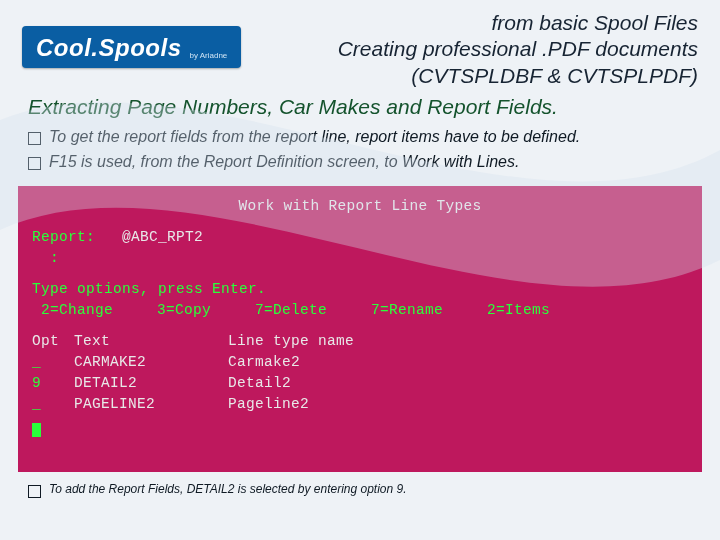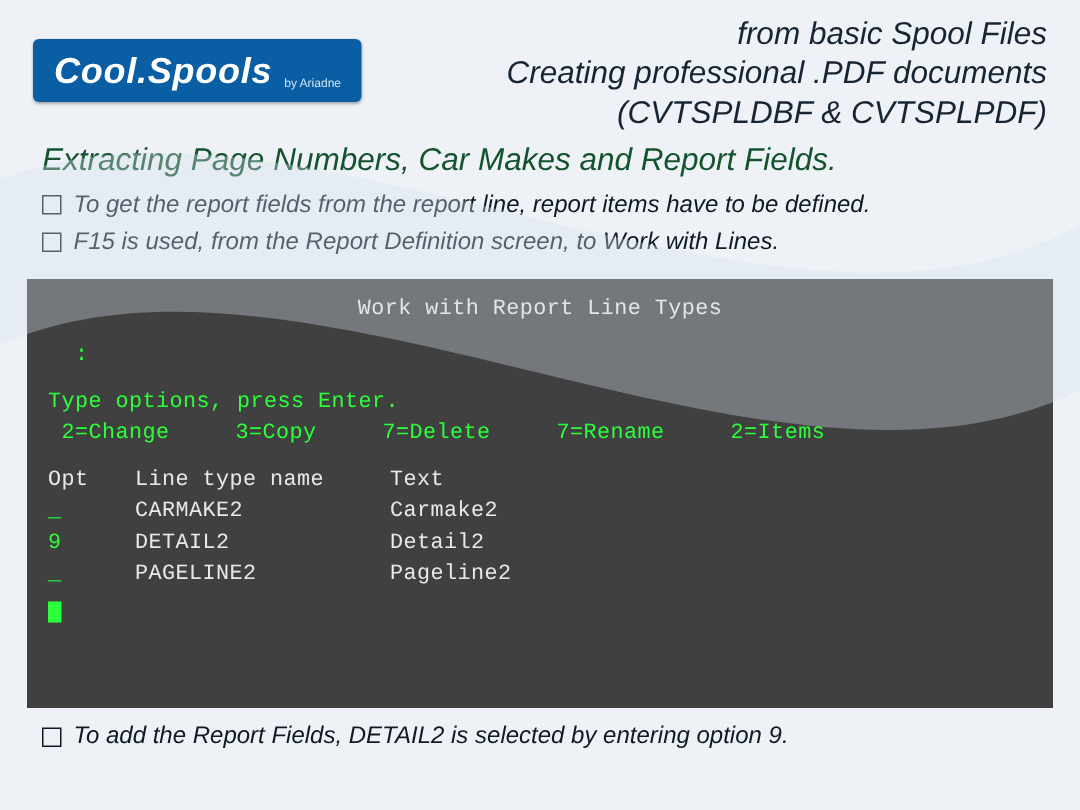--- a/index.html
+++ b/index.html
@@ -10,34 +10,34 @@
 
 .header{display:flex;align-items:center;padding:6px 22px 0 22px}
 .logo{background:#0a5ea3;border-radius:4px;padding:8px 14px 6px 14px;color:#fff;display:flex;align-items:center;gap:8px;box-shadow:0 1px 2px rgba(0,0,0,.3)}
 .logo .wordmark{font-size:24px;font-weight:600;font-style:italic;letter-spacing:.5px}
 .logo .wordmark b{font-weight:800;font-style:italic}
 .logo .sub{font-size:8px;color:#cfe4f5;align-self:flex-end;margin-bottom:2px}
 .title-block{margin-left:auto;text-align:right;font-style:italic;color:#172433;font-size:21px;line-height:1.25;padding-top:4px}
 .subtitle{padding:6px 22px 0 28px;font-style:italic;font-size:21px;color:#14532d}
 
 .bullets{padding:4px 22px 6px 28px}
-.bullets .row{display:flex;align-items:flex-start;gap:8px;font-style:italic;font-size:16px;color:#0f1a24;margin:4px 0;line-height:1.3}
+.bullets .row{display:flex;align-items:center;gap:8px;font-style:italic;font-size:16px;color:#0f1a24;margin:4px 0;line-height:1.3}
 .bullets .box{width:11px;height:11px;border:1.5px solid #0f1a24;margin-top:3px;flex:0 0 auto}
 
-.terminal{margin:4px 18px 6px 18px;background:#404040;color:#2bff3a;font-family:"Courier New",monospace;font-size:14.5px;line-height:1.45;padding:10px 14px 16px 14px;min-height:260px;letter-spacing:.3px}
+.terminal{margin:4px 18px 6px 18px;background:#be185d;color:#2bff3a;font-family:"Courier New",monospace;font-size:14.5px;line-height:1.45;padding:10px 14px 16px 14px;min-height:260px;letter-spacing:.3px}
 .terminal .title{color:#e8e8e8;text-align:center;margin-bottom:10px}
 .terminal .white{color:#e8e8e8}
 .terminal .row-opts{display:flex;gap:44px;flex-wrap:wrap}
-.terminal .grid{display:grid;grid-template-columns:38px 150px 1fr;column-gap:20px}
+.terminal .grid{display:grid;grid-template-columns:38px 150px 1fr;column-gap:4px}
 .terminal .opt-in{color:#2bff3a}
 .terminal .underline{display:inline-block;border-bottom:1px solid #2bff3a;width:170px;height:1em;vertical-align:bottom}
 .cursor{display:inline-block;width:9px;height:14px;background:#2bff3a;vertical-align:bottom}
 
 .footer-line{padding:4px 22px 0 28px}
-.footer-line .row{display:flex;align-items:flex-start;gap:8px;font-style:italic;font-size:16px;color:#0f1a24}
+.footer-line .row{display:flex;align-items:flex-start;gap:8px;font-style:italic;font-size:12px;color:#0f1a24}
 .footer-line .box{width:11px;height:11px;border:1.5px solid #0f1a24;margin-top:3px;flex:0 0 auto}
 </style>
 </head>
 <body>
 
 <div class="bg-swoosh">
 <svg viewBox="0 0 720 540" preserveAspectRatio="none">
 <path d="M0,120 C200,40 520,260 720,150 L720,260 C520,360 200,140 0,230 Z" fill="#d6e2ee"></path>
 </svg>
 </div>
@@ -62,35 +62,40 @@
     <span>To get the report fields from the report line, report items have to be defined.</span>
   </div>
   <div class="row">
     <span class="box"></span>
     <span>F15 is used, from the Report Definition screen, to Work with Lines.</span>
   </div>
 </div>
 
 <div class="terminal">
   <div class="title white">Work with Report Line Types</div>
+  <div>
+    <span>Report:</span>
+    <span>&nbsp;</span>
+    <span class="white">@ABC_RPT2</span>
+  </div>
   <div>&nbsp;&nbsp;:</div>
   <div style="height:10px"></div>
   <div>Type options, press Enter.</div>
   <div class="row-opts">
     <span>&nbsp;<span>2=Change</span></span>
     <span>3=Copy</span>
     <span>7=Delete</span>
     <span>7=Rename</span>
     <span>2=Items</span>
   </div>
   <div style="height:10px"></div>
   <div class="grid white">
     <span>Opt</span>
+    <span>Text</span>
     <span>Line type name</span>
-    <span>Text</span>
   </div>
   <div class="grid">
     <span class="opt-in">_</span>
     <span class="white">CARMAKE2</span>
     <span class="white">Carmake2</span>
   </div>
   <div class="grid">
     <span class="opt-in">9</span>
     <span class="white">DETAIL2</span>
     <span class="white">Detail2</span>

